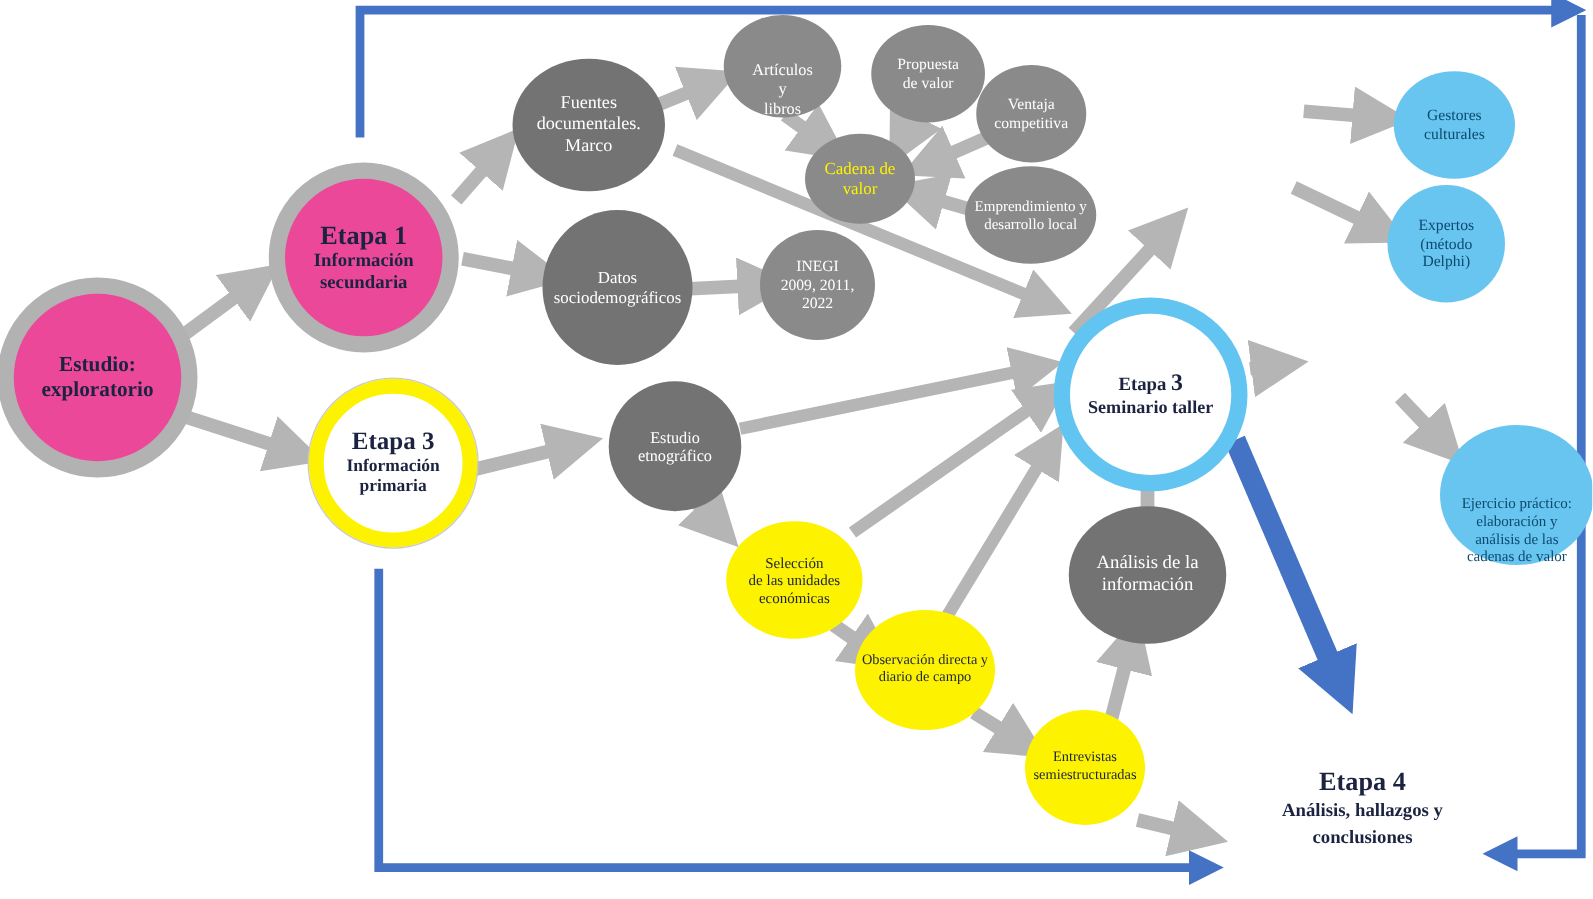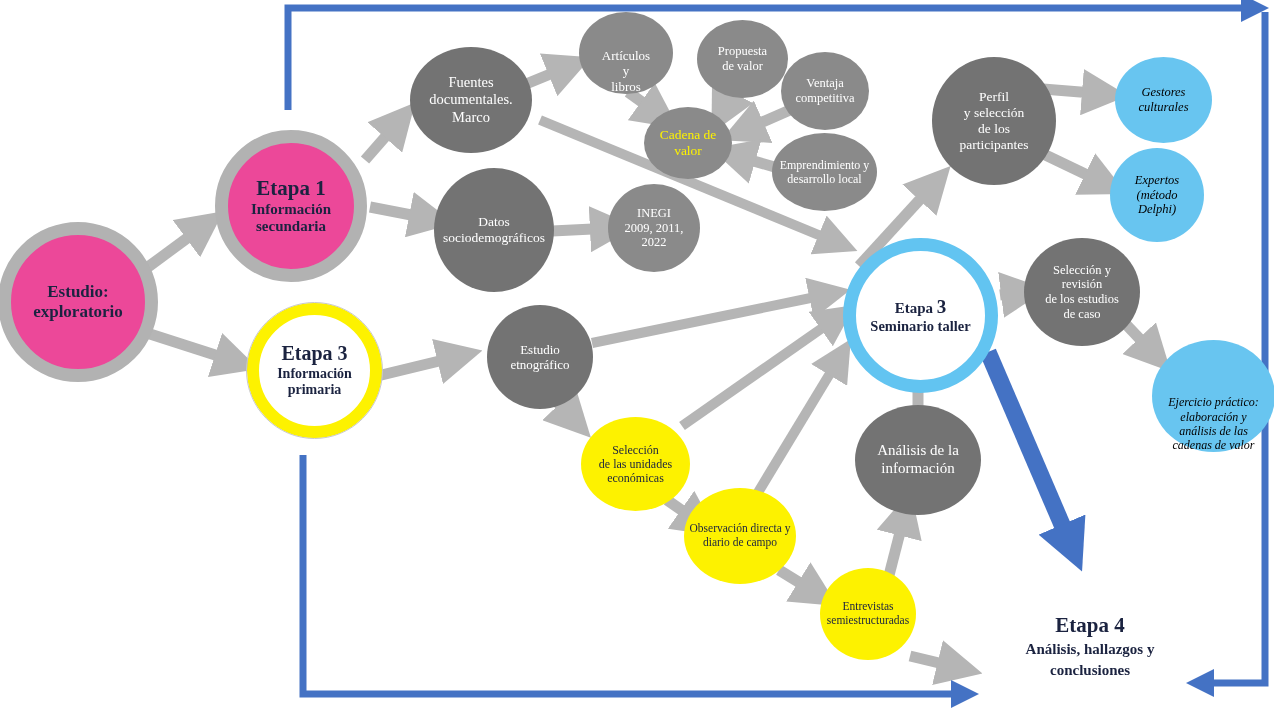--- a/index.html
+++ b/index.html
@@ -3,21 +3,21 @@
 <meta charset="utf-8">
 <style>
   html,body{margin:0;padding:0;background:#ffffff;}
   body{font-family:"Liberation Serif","DejaVu Serif",serif;}
   #stage{position:relative;width:1274px;height:719px;background:#fff;overflow:hidden;}
   #svg-layer{position:absolute;left:0;top:0;width:1274px;height:719px;}
   .node{position:absolute;border-radius:50%;display:flex;align-items:center;justify-content:center;text-align:center;box-sizing:border-box;}
   .node .lbl{display:block;width:100%;padding:0 4px;box-sizing:border-box;line-height:1.18;}
   .dark{background:#737373;color:#ffffff;}
   .gray{background:#8a8a8a;color:#ffffff;}
-  .blue{background:#68c5f0;color:#000000;font-style:italic;}
+  .blue{background:#68c5f0;color:#0c4a6e;}
   .yellow{background:#fdf200;color:#1b2340;}
   .ring-gray{background:#ec4899;border:13px solid #b2b2b2;color:#1b2340;}
   .ring-yellow{background:#ffffff;border:12px solid #fdf200;outline:1px solid #c9c9c9;color:#1b2340;}
   .ring-blue{background:#ffffff;border:13px solid #62c4f1;color:#1b2340;}
   .stage-title{font-weight:bold;}
   .stage-sub{font-weight:bold;}
   .free-text{position:absolute;text-align:center;color:#1b2340;font-weight:bold;line-height:1.3;}
   .yellow-text{color:#fdf200;}
 </style>
 </head>
@@ -158,52 +158,36 @@
     </span>
   </div>
 
   <div class="node gray yellow-text" style="left:644px;top:107px;width:88px;height:72px;font-size:13.5px;">
     <span class="lbl">
       <span>Cadena de</span><br>
       <span>valor</span>
     </span>
   </div>
 
-  <div class="node dark" style="left:932px;top:57px;width:124px;height:128px;font-size:13.5px;">
-    <span class="lbl">
-      <span>Perfil</span><br>
-      <span>y selección</span><br>
-      <span>de los</span><br>
-      <span>participantes</span>
-    </span>
-  </div>
 
   <div class="node blue" style="left:1115px;top:57px;width:97px;height:86px;font-size:12.5px;">
     <span class="lbl">
       <span>Gestores</span><br>
       <span>culturales</span>
     </span>
   </div>
 
   <div class="node blue" style="left:1110px;top:148px;width:94px;height:94px;font-size:12.5px;">
     <span class="lbl">
       <span>Expertos</span><br>
       <span>(método</span><br>
       <span>Delphi)</span>
     </span>
   </div>
 
-  <div class="node dark" style="left:1024px;top:238px;width:116px;height:108px;font-size:12.5px;">
-    <span class="lbl">
-      <span>Selección y</span><br>
-      <span>revisión</span><br>
-      <span>de los estudios</span><br>
-      <span>de caso</span>
-    </span>
-  </div>
 
   <div class="node blue" style="left:1152px;top:340px;width:123px;height:112px;font-size:12px;align-items:flex-end;">
     <span class="lbl">
       <span>Ejercicio práctico:</span><br>
       <span>elaboración y</span><br>
       <span>análisis de las</span><br>
       <span>cadenas de valor</span>
     </span>
   </div>
 

